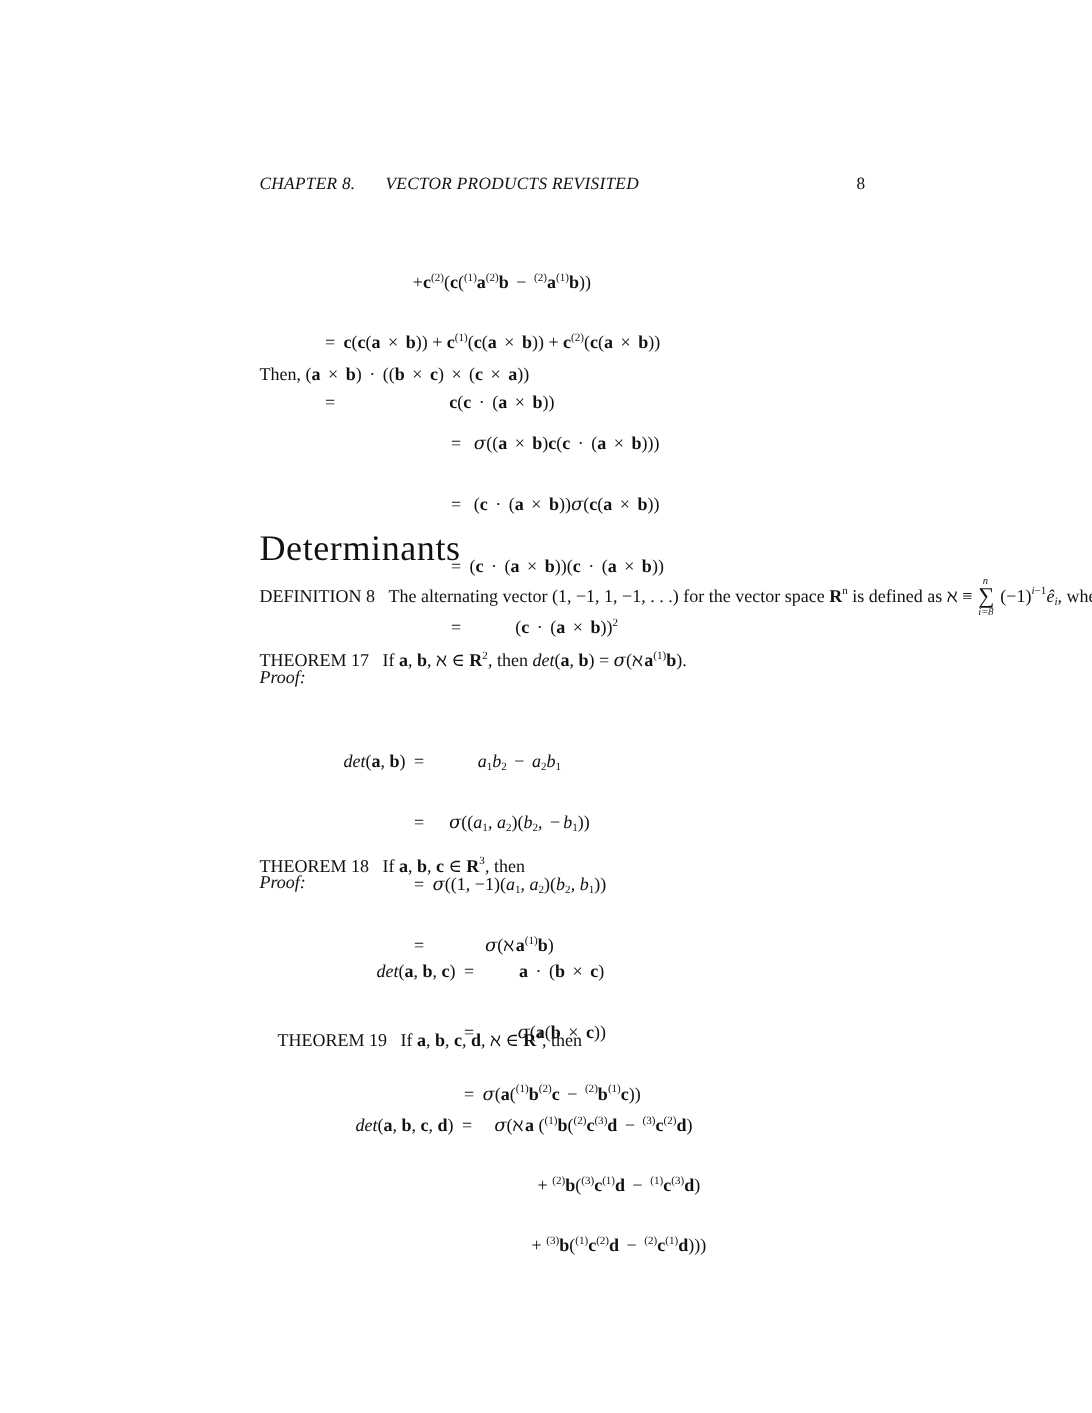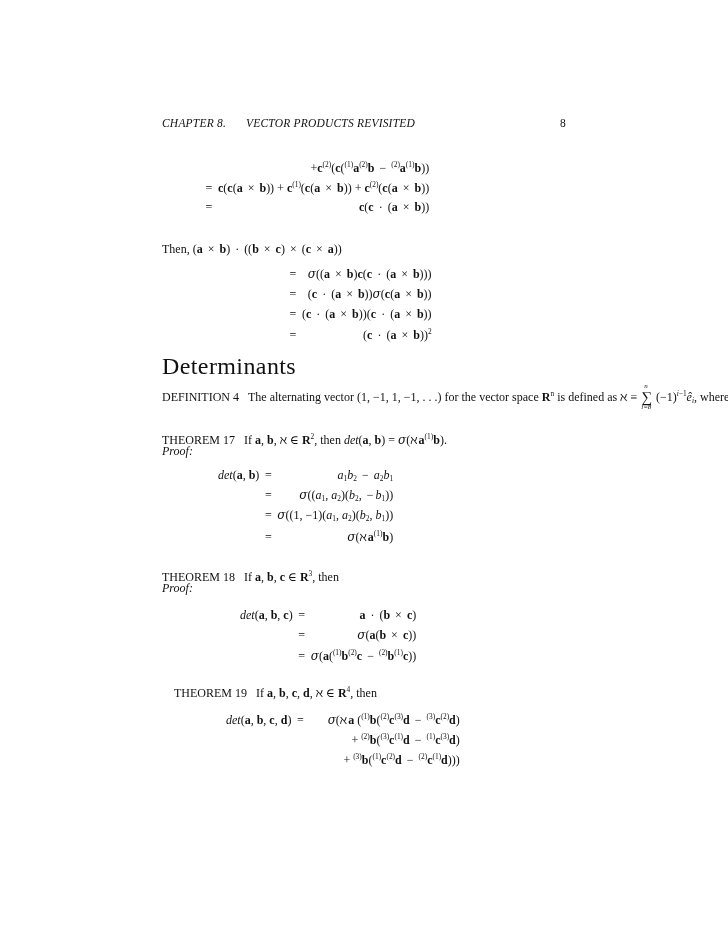--- a/index.html
+++ b/index.html
@@ -11,21 +11,21 @@
     width: 728px;
     height: 942px;
     position: relative;
     font-family: "Liberation Serif", "DejaVu Serif", serif;
     color: #111111;
     overflow: hidden;
   }
 
   .page {
     position: absolute;
-    left: 4px; top: 0;
+    left: 15px; top: 0;
     width: 611px;
     height: 942px;
   }
 
   
   .runhead {
     position: absolute;
     left: 158px;
     top: 117px;
     width: 412px;
@@ -63,23 +63,23 @@
 
   
   .eqblock {
     position: absolute;
     display: grid;
     grid-template-columns: max-content 18px max-content;
     row-gap: 4px;
     align-items: baseline;
     font-size: 12px;
   }
-  .eqblock .lhs { text-align: left; white-space: nowrap; }
+  .eqblock .lhs { text-align: left; white-space: nowrap; margin-top: 32px; }
   .eqblock .rel { text-align: center; }
-  .eqblock .rhs { text-align: right; white-space: nowrap; }
+  .eqblock .rhs { text-align: center; white-space: nowrap; }
 
   
   #eq-top { left: 196px; top: 160px; }
   
   #eq-then { left: 280px; top: 267px; row-gap: 5px; }
   
   #eq-det2 { left: 214px; top: 468px; row-gap: 5px; }
   
   #eq-det3 { left: 236px; top: 608px; row-gap: 5px; }
   
@@ -173,21 +173,21 @@
     <div class="rhs">(<span class="vec">c</span> <span class="op">·</span> (<span class="vec">a</span> <span class="op">×</span> <span class="vec">b</span>))(<span class="vec">c</span> <span class="op">·</span> (<span class="vec">a</span> <span class="op">×</span> <span class="vec">b</span>))</div>
 
     <div class="lhs"></div>
     <div class="rel">=</div>
     <div class="rhs">(<span class="vec">c</span> <span class="op">·</span> (<span class="vec">a</span> <span class="op">×</span> <span class="vec">b</span>))<sup class="p">2</sup></div>
   </div>
 
   <div class="sechead">Determinants</div>
 
   <div class="para math" id="def4">
-    <span>DEFINITION 4</span>&nbsp;&nbsp;&nbsp;<span>The alternating vector (1, −1, 1, −1, . . .) for the vector space</span>
+    <span>DEFINITION 8</span>&nbsp;&nbsp;&nbsp;<span>The alternating vector (1, −1, 1, −1, . . .) for the vector space</span>
     <span class="vec">R</span><sup class="p">n</sup>
     is defined as ℵ ≡
     <span class="sum">∑<span class="lim-top">n</span><span class="lim-bot">i=8</span></span>
     (−1)<sup class="p"><span class="it">i</span>−1</sup><span class="it hat">ê</span><sub class="p"><span class="it">i</span></sub>,
     where the  are orthonormal vectors.
   </div>
 
   <div class="para math" id="thm17">
     <span>THEOREM 17</span>&nbsp;&nbsp;&nbsp;If
     <span class="vec">a</span>, <span class="vec">b</span>, ℵ ∈ <span class="vec">R</span><sup class="p">2</sup>, then

